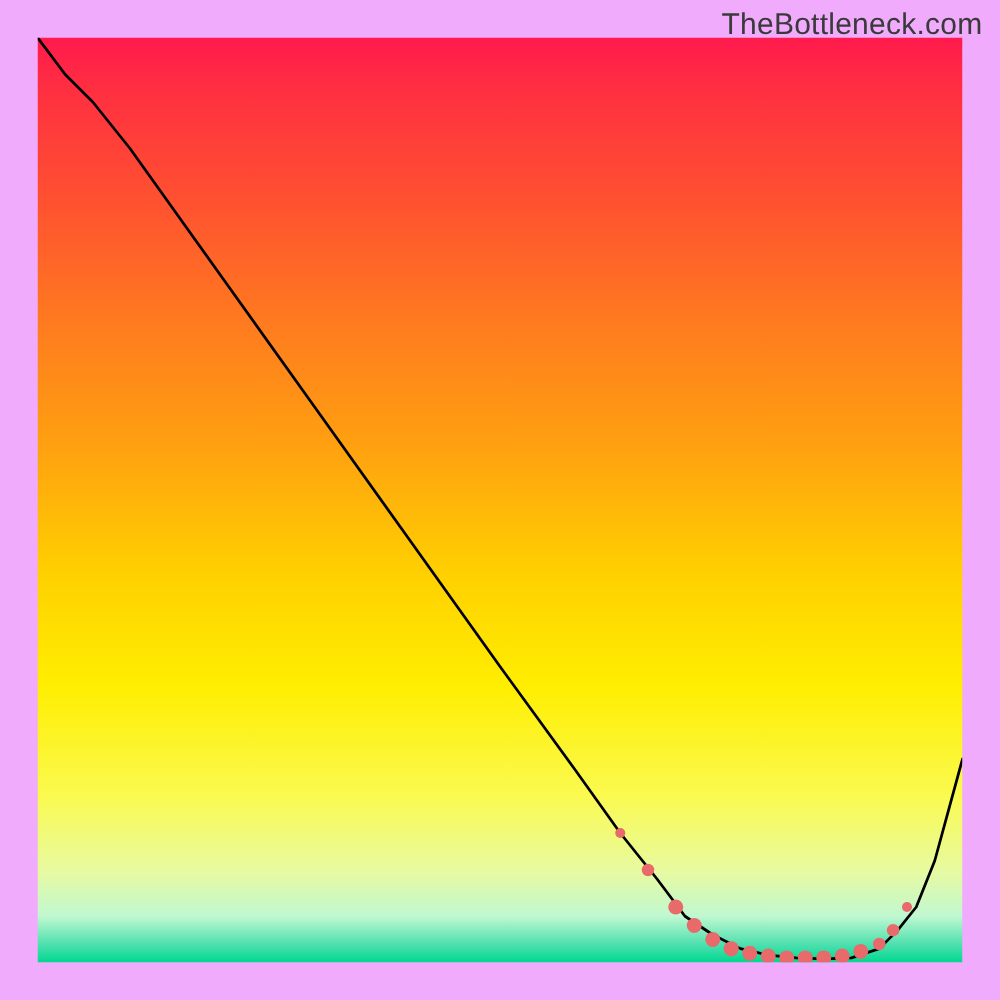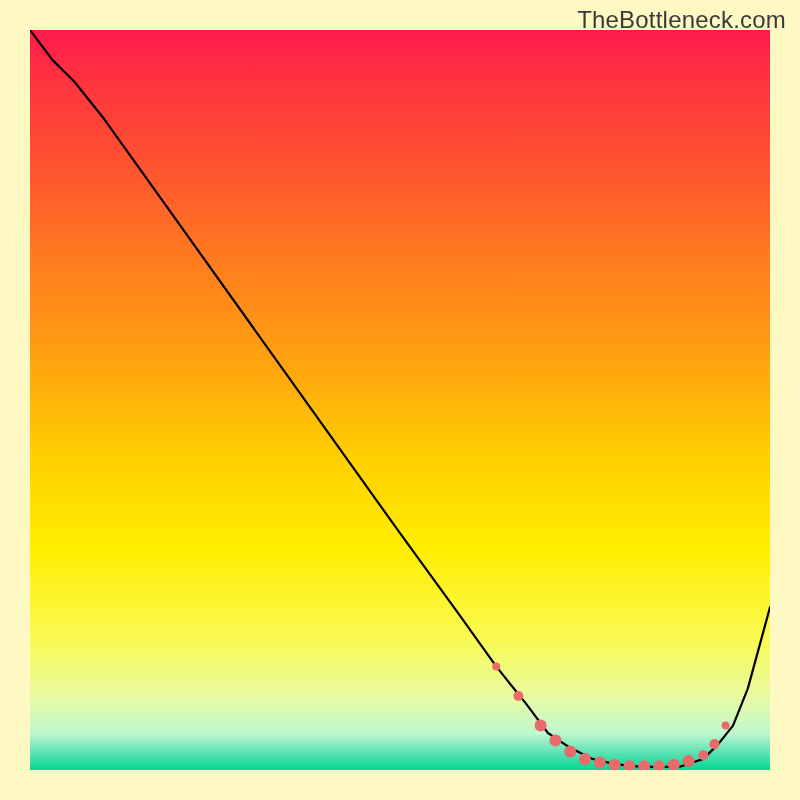--- a/index.html
+++ b/index.html
@@ -8,21 +8,21 @@
     background: #000;
     width: 800px;
     height: 800px;
     overflow: hidden;
     position: relative;
   }
   .container {
     width: 800px;
     height: 800px;
     position: relative;
-    background: #fef9c3;
+    background: #f0abfc;
   }
   .watermark {
     position: absolute;
     top: 6px;
     right: 14px;
     color: #3a3a3a;
     font-family: Arial, Helvetica, sans-serif;
     font-size: 24px;
     font-weight: 400;
     letter-spacing: 0.2px;

